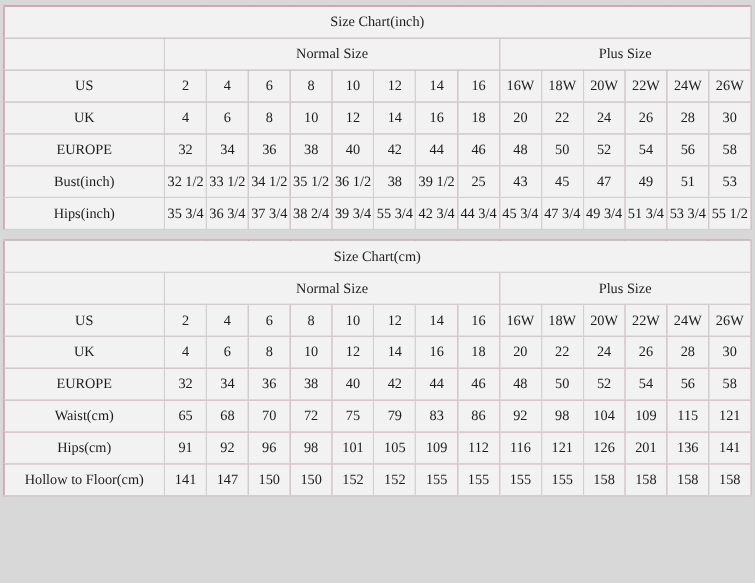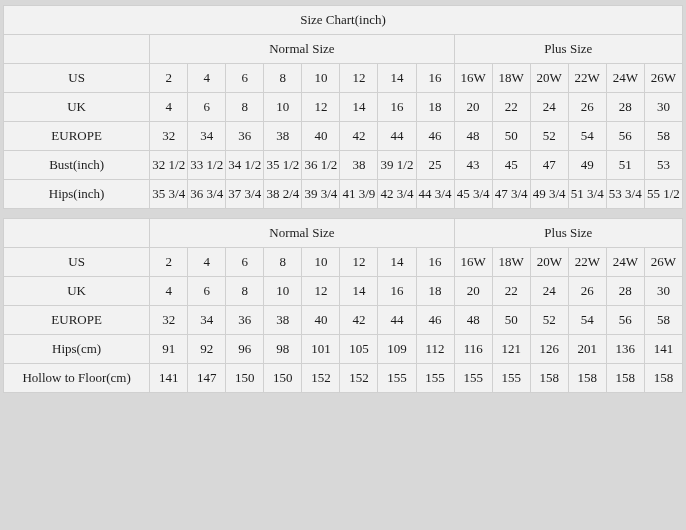--- a/index.html
+++ b/index.html
@@ -167,21 +167,21 @@
         <td class="small-val">51</td>
         <td class="small-val">53</td>
       </tr>
       <tr>
         <td class="row-label">Hips(inch)</td>
         <td class="small-val">35 3/4</td>
         <td class="small-val">36 3/4</td>
         <td class="small-val">37 3/4</td>
         <td class="small-val">38 2/4</td>
         <td class="small-val">39 3/4</td>
-        <td class="small-val">41 3/9</td>
+        <td class="small-val">55 3/4</td>
         <td class="small-val">42 3/4</td>
         <td class="small-val">44 3/4</td>
         <td class="small-val">45 3/4</td>
         <td class="small-val">47 3/4</td>
         <td class="small-val">49 3/4</td>
         <td class="small-val">51 3/4</td>
         <td class="small-val">53 3/4</td>
         <td class="small-val">55 1/2</td>
       </tr>
     </tbody>
@@ -203,20 +203,23 @@
         <col class="dat">
         <col class="dat">
         <col class="dat">
       <col class="dat">
         <col class="dat">
         <col class="dat">
         <col class="dat">
         <col class="dat">
     </colgroup>
     <tbody>
+      <tr>
+        <td class="title-cell" colspan="15">Size Chart(cm)</td>
+      </tr>
       <tr>
         <td class="group-cell blank"></td>
         <td class="group-cell" colspan="8">Normal Size</td>
         <td class="group-cell" colspan="6">Plus Size</td>
       </tr>
       <tr>
         <td class="row-label">US</td>
         <td>2</td>
         <td>4</td>
         <td>6</td>
@@ -260,20 +263,37 @@
         <td>44</td>
         <td>46</td>
         <td>48</td>
         <td>50</td>
         <td>52</td>
         <td>54</td>
         <td>56</td>
         <td>58</td>
       </tr>
       <tr>
+        <td class="row-label">Waist(cm)</td>
+        <td>65</td>
+        <td>68</td>
+        <td>70</td>
+        <td>72</td>
+        <td>75</td>
+        <td>79</td>
+        <td>83</td>
+        <td>86</td>
+        <td>92</td>
+        <td>98</td>
+        <td>104</td>
+        <td>109</td>
+        <td>115</td>
+        <td>121</td>
+      </tr>
+      <tr>
         <td class="row-label">Hips(cm)</td>
         <td>91</td>
         <td>92</td>
         <td>96</td>
         <td>98</td>
         <td>101</td>
         <td>105</td>
         <td>109</td>
         <td>112</td>
         <td>116</td>

